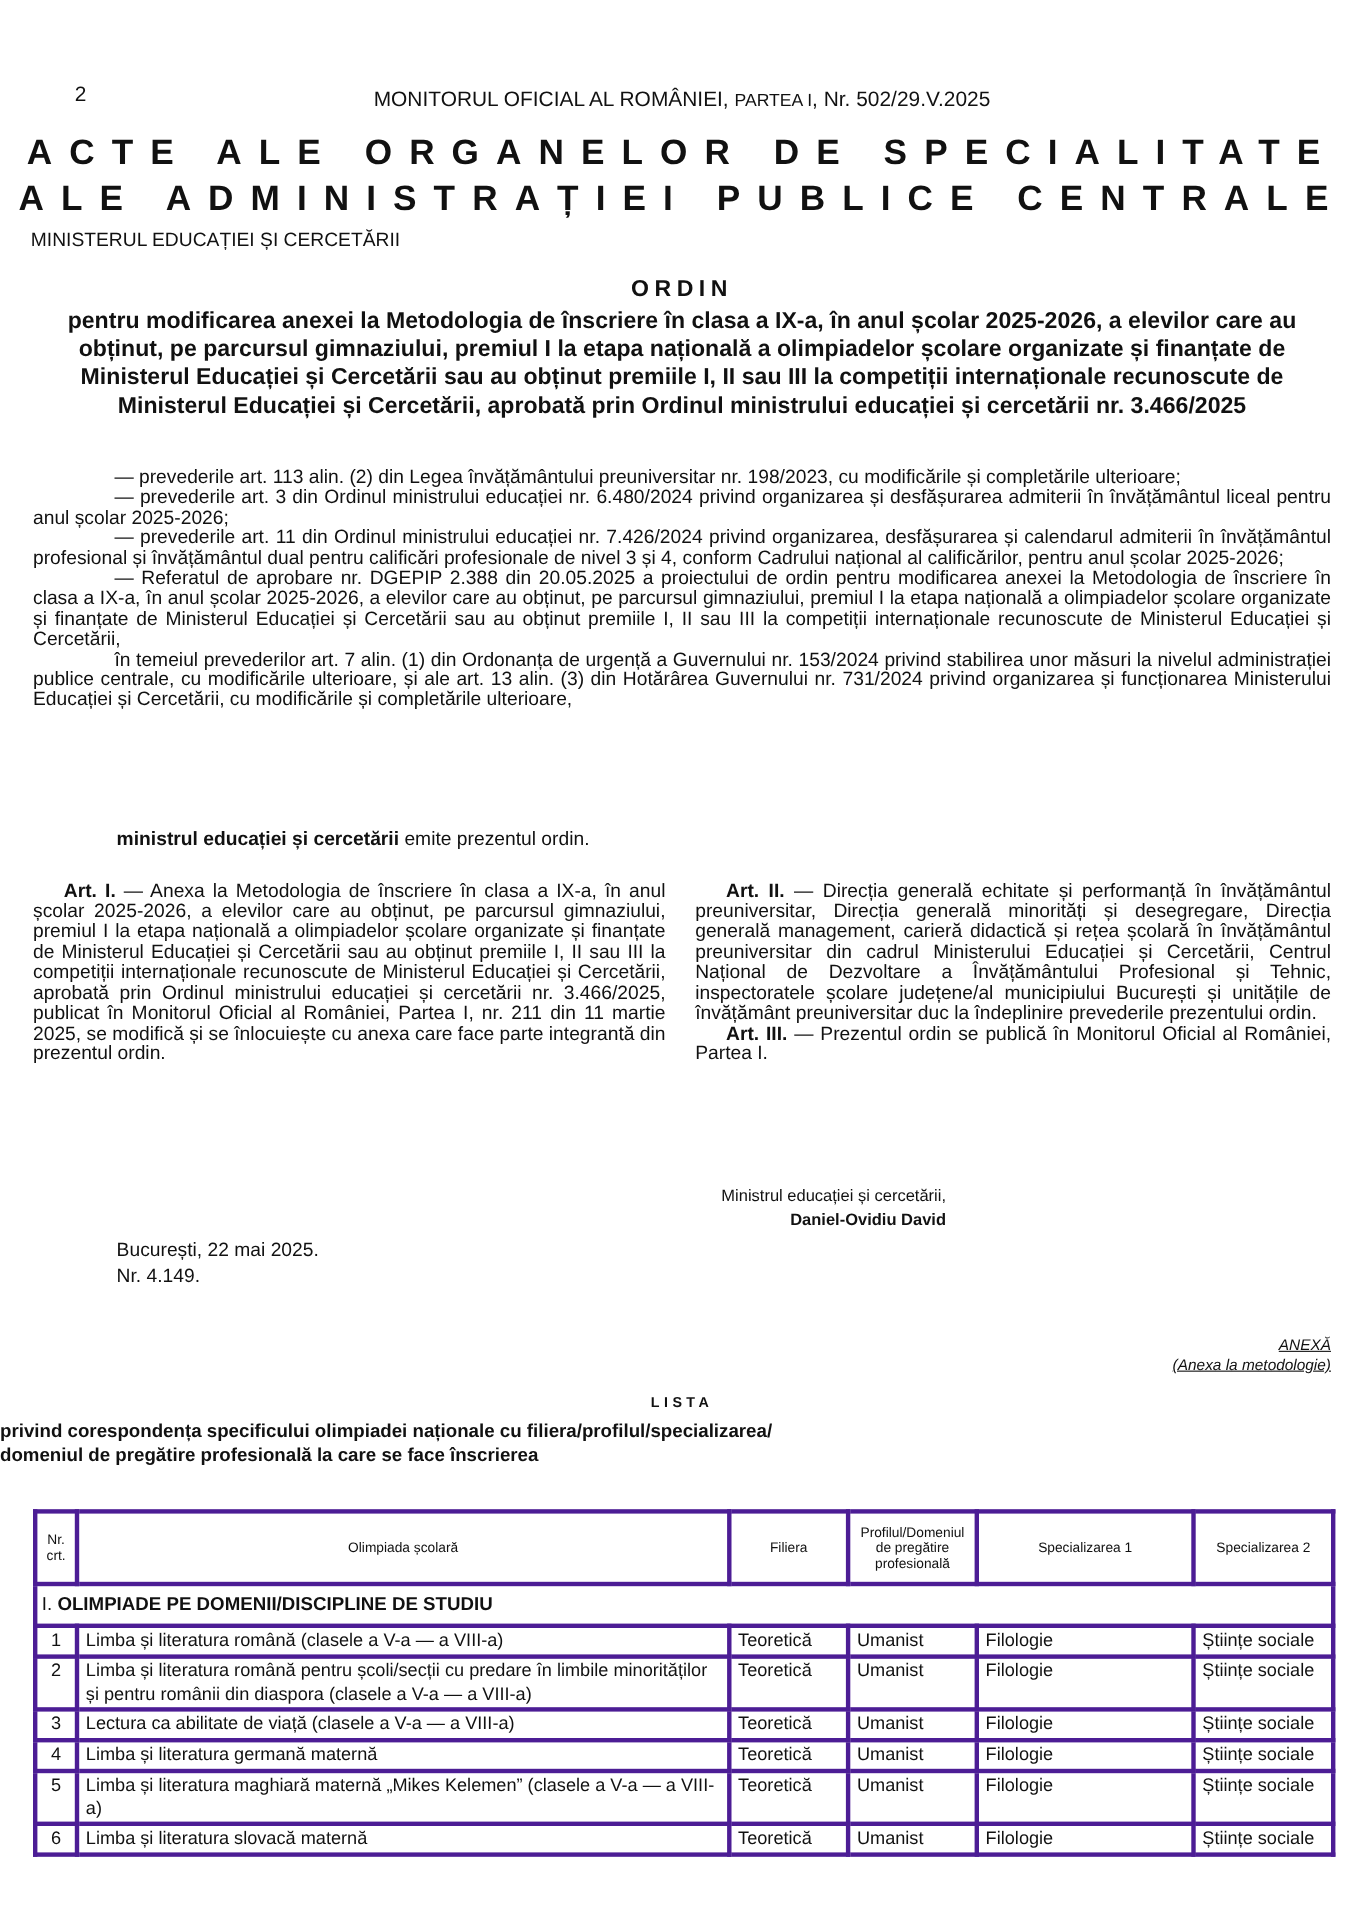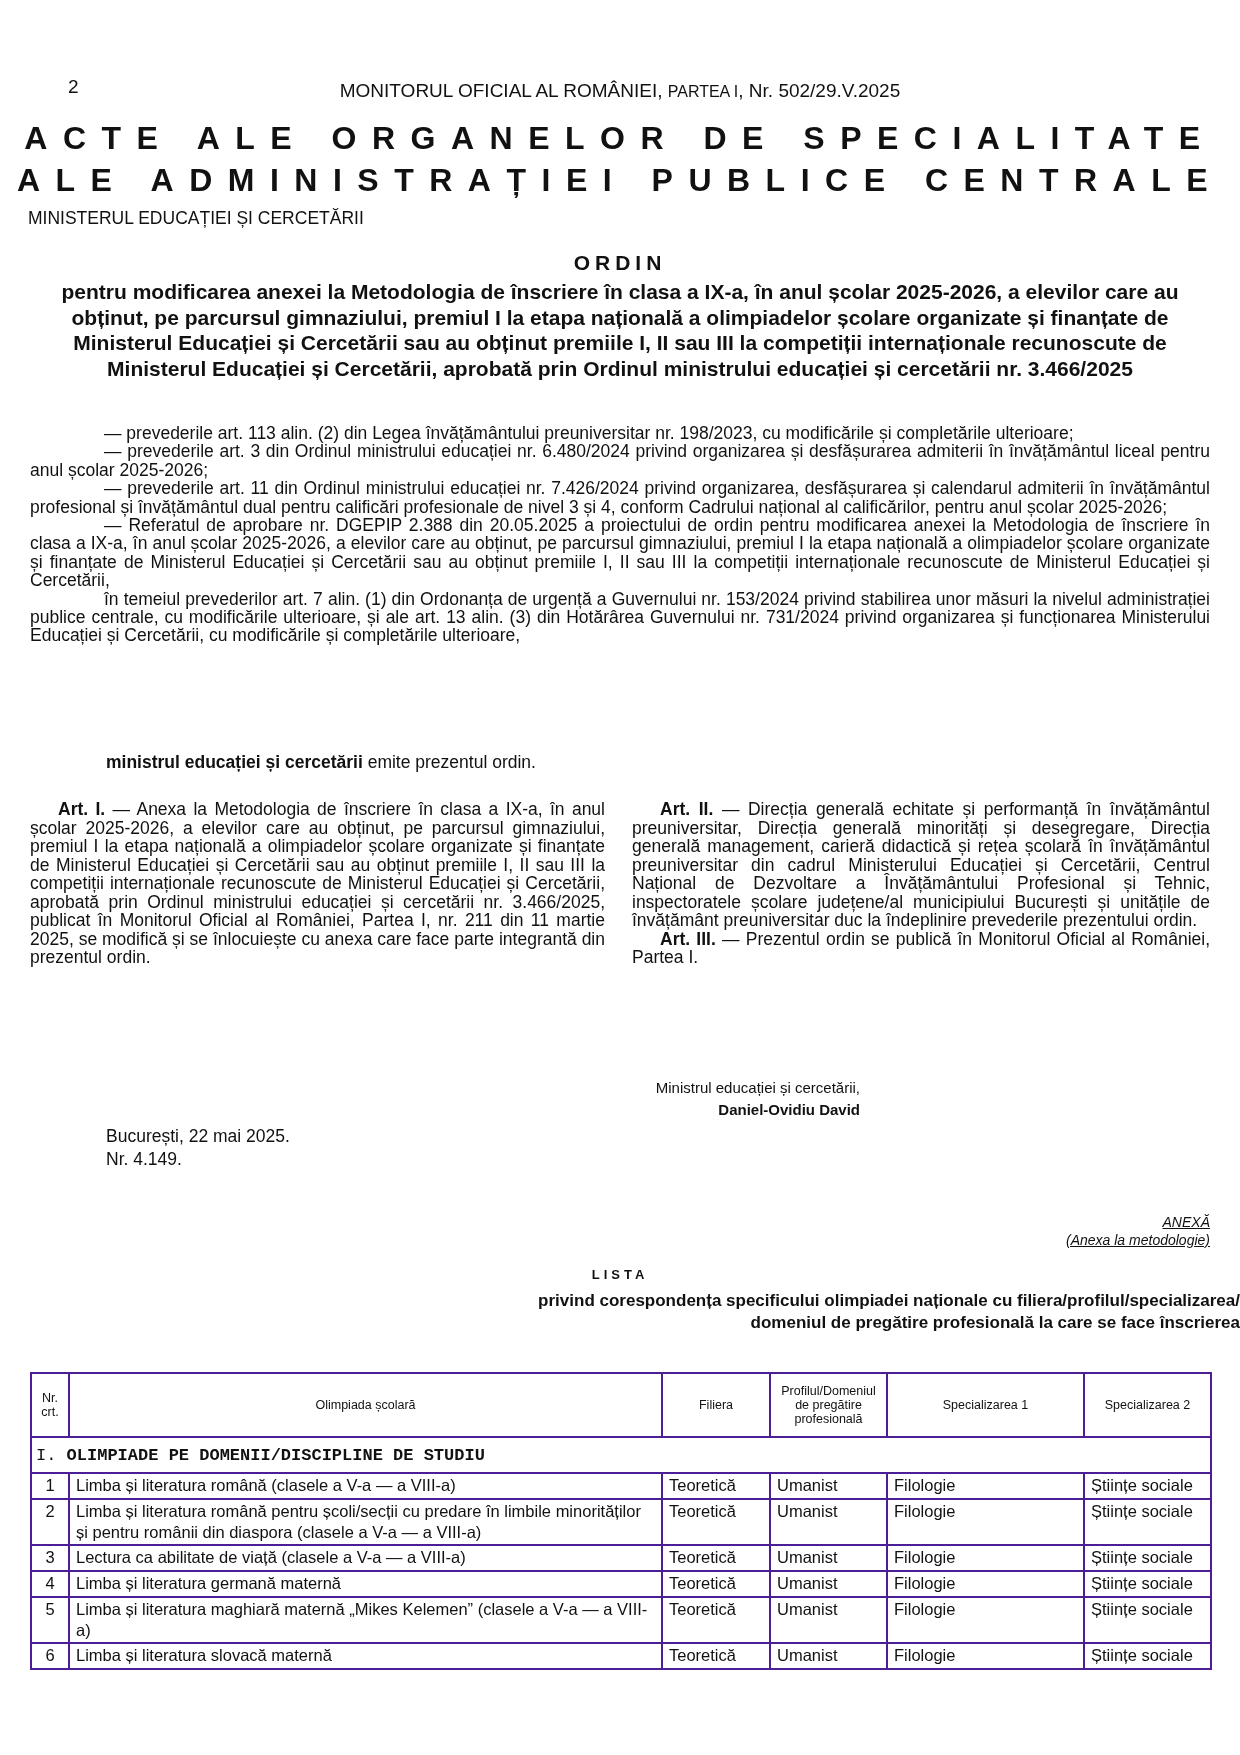--- a/index.html
+++ b/index.html
@@ -38,32 +38,32 @@
   .col b { font-weight: bold; margin-top: 37px; }
 
   .signature { left: 380px; width: 480px; top: 1077px; text-align: right; font-size: 15px; line-height: 22px; }
   .signature .name { font-weight: bold; }
   .place-date { left: 106px; top: 1125px; font-size: 17.5px; line-height: 23px; }
 
   .annex-label { right: 30px; top: 1213px; text-align: right; font-size: 14px; font-style: italic; line-height: 18px; }
   .annex-label span { text-decoration: underline; display: block; margin-left: 31px; }
 
   .list-title { left: 0; width: 1240px; top: 1267px; text-align: center; font-weight: bold; font-size: 13px; letter-spacing: 4px; }
-  .list-subtitle { left: 0; width: 1240px; top: 1290px; text-align: right; font-weight: bold; font-size: 17px; line-height: 22px; }
+  .list-subtitle { left: 0; width: 1240px; top: 1290px; text-align: left; font-weight: bold; font-size: 17px; line-height: 22px; }
 
   table.olymp {
     position: absolute; left: 30px; top: 1372px; width: 1180px;
     border-collapse: collapse; font-size: 16.5px; table-layout: fixed;
   }
   table.olymp td, table.olymp th {
-    border: 2px solid #4c1d95; padding: 1px 6px; vertical-align: top; font-weight: normal;
+    border: 4px solid #4c1d95; padding: 1px 6px; vertical-align: top; font-weight: normal;
   }
   table.olymp th { font-size: 12.5px; text-align: center; vertical-align: middle; height: 60px; padding: 1px 3px; line-height: 14px; }
   table.olymp td.nr { text-align: center; padding: 1px 2px; }
-  table.olymp tr.section td { height: 32px; vertical-align: middle; font-size: 17px; padding-left: 4px; font-family: Liberation Mono, monospace; }
+  table.olymp tr.section td { height: 32px; vertical-align: middle; font-size: 17px; padding-left: 4px; }
   table.olymp tr.section b { font-weight: bold; }
   table.olymp tr.row td { height: 22px; line-height: 21px; }
 </style>
 </head>
 <body>
 
 <div class="abs page-number">2</div>
 <div class="abs running-header">
   <span>MONITORUL OFICIAL AL ROMÂNIEI, </span><span class="small">PARTEA I</span><span>, Nr. 502/29.V.2025</span>
 </div>

